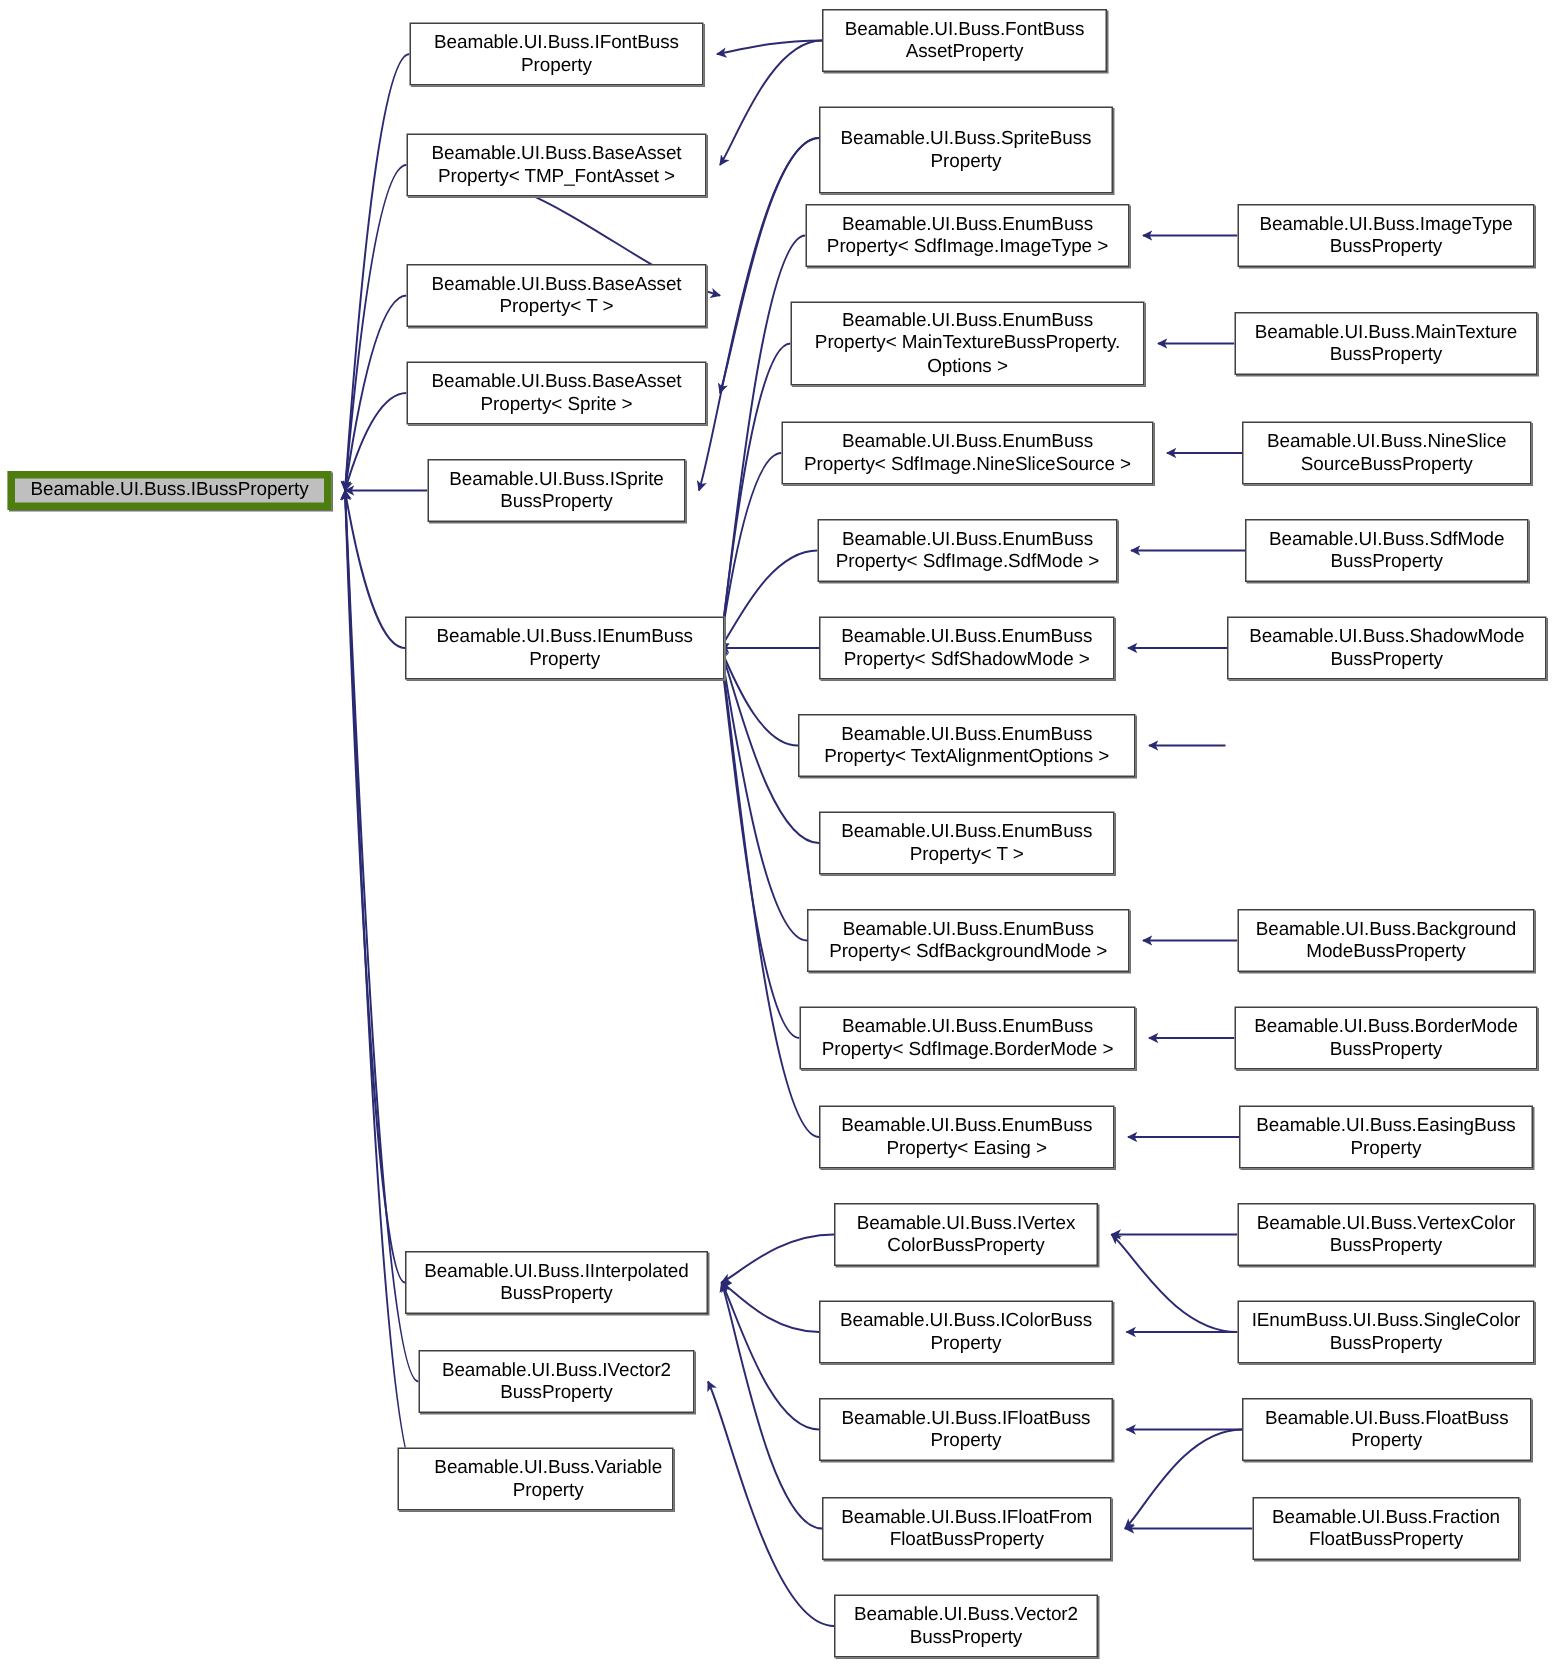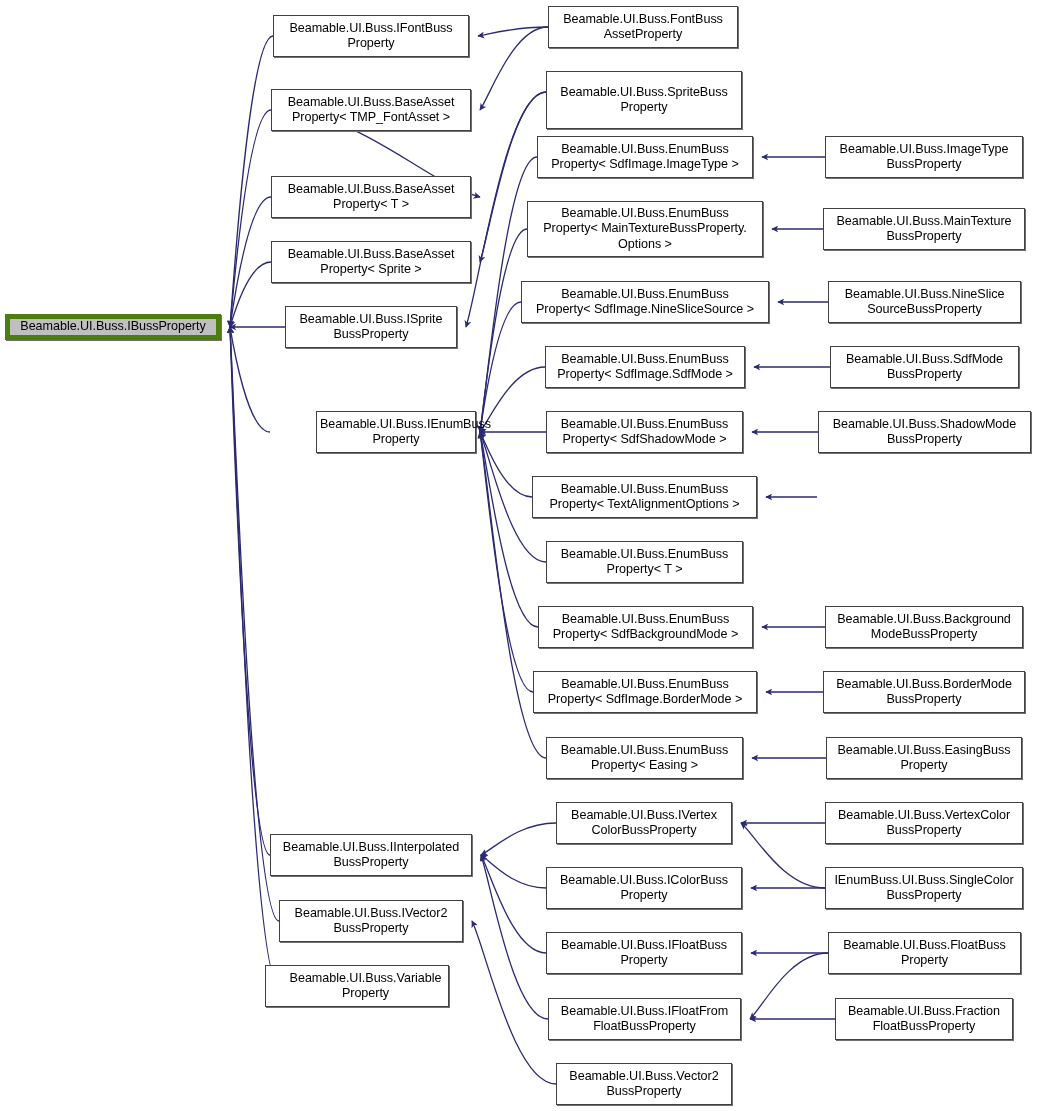--- a/index.html
+++ b/index.html
@@ -122,21 +122,21 @@
 Property&lt; T &gt;</span>
     </div>
     <div class="node" style="left: 271px; top: 241px; width: 200px; height: 42px;">
       <span class="label">Beamable.UI.Buss.BaseAsset
 Property&lt; Sprite &gt;</span>
     </div>
     <div class="node" style="left: 285px; top: 306px; width: 172px; height: 42px;">
       <span class="label">Beamable.UI.Buss.ISprite
 BussProperty</span>
     </div>
-    <div class="node" style="left: 270px; top: 411px; width: 160px; height: 42px; margin-left: 46px;">
+    <div class="node" style="left: 270px; top: 411px; width: 213px; height: 42px;">
       <span class="label">Beamable.UI.Buss.IEnumBuss
 Property</span>
     </div>
     <div class="node" style="left: 270px; top: 834px; width: 202px; height: 42px;">
       <span class="label">Beamable.UI.Buss.IInterpolated
 BussProperty</span>
     </div>
     <div class="node" style="left: 279px; top: 900px; width: 184px; height: 42px;">
       <span class="label">Beamable.UI.Buss.IVector2
 BussProperty</span>

